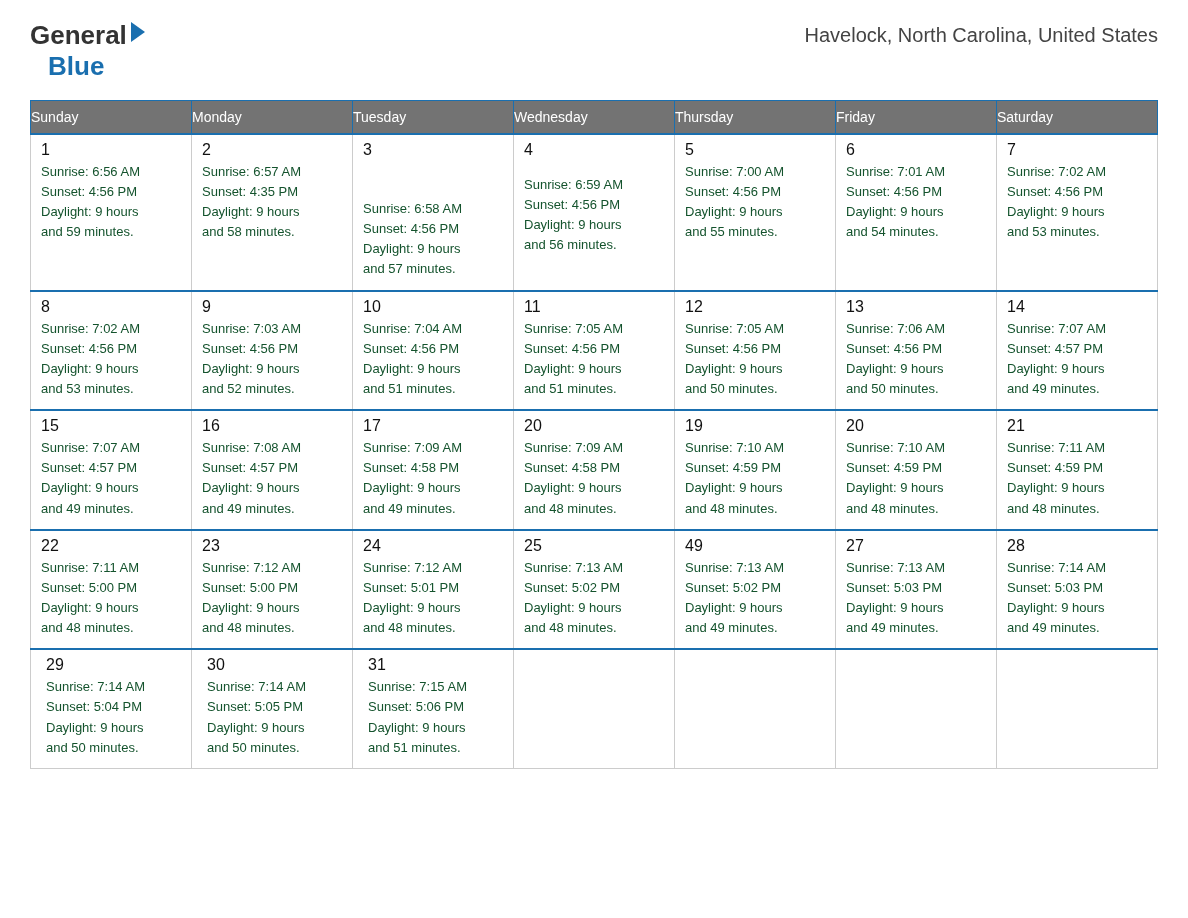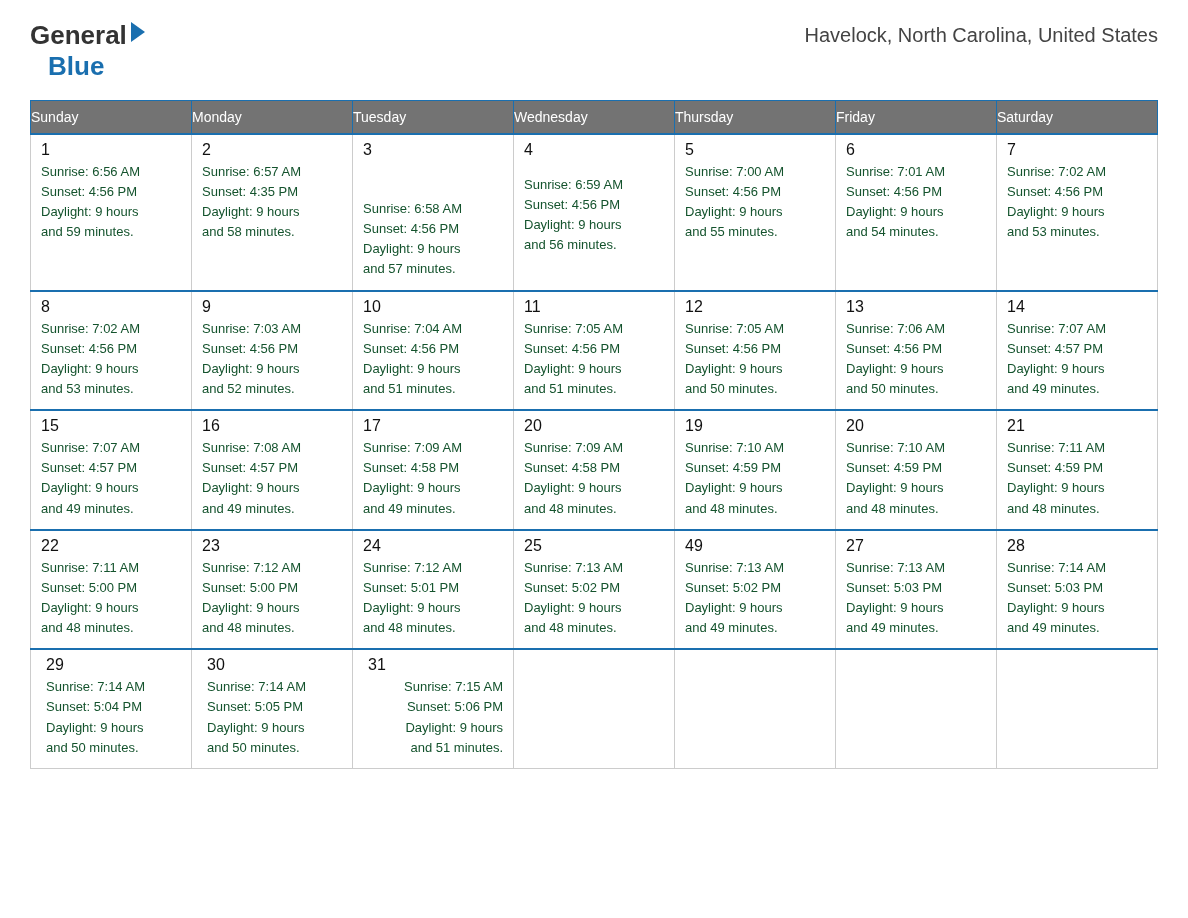--- a/index.html
+++ b/index.html
@@ -346,21 +346,21 @@
         </td>
         <td>
           <span class="day-number">30</span>
           <div class="day-info" style="white-space: pre-line;">Sunrise: 7:14 AM
 Sunset: 5:05 PM
 Daylight: 9 hours
 and 50 minutes.</div>
         </td>
         <td>
           <span class="day-number">31</span>
-          <div class="day-info" style="white-space: pre-line; text-align: right;">Sunrise: 7:15 AM
+          <div class="day-info" style="white-space: pre-line;">Sunrise: 7:15 AM
 Sunset: 5:06 PM
 Daylight: 9 hours
 and 51 minutes.</div>
         </td>
         <td class="empty-cell"></td>
         <td class="empty-cell"></td>
         <td class="empty-cell"></td>
         <td class="empty-cell"></td>
       </tr>
     </tbody>

